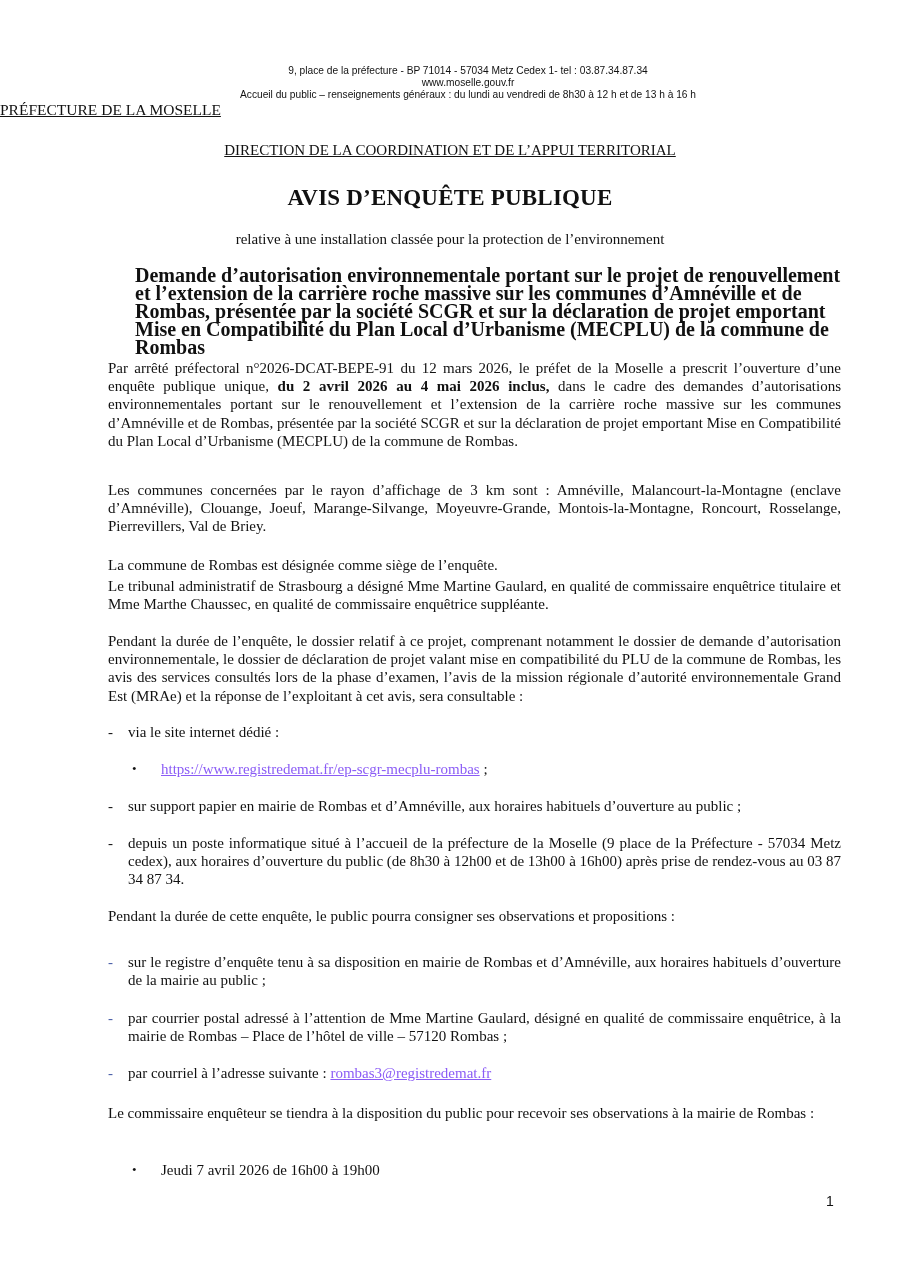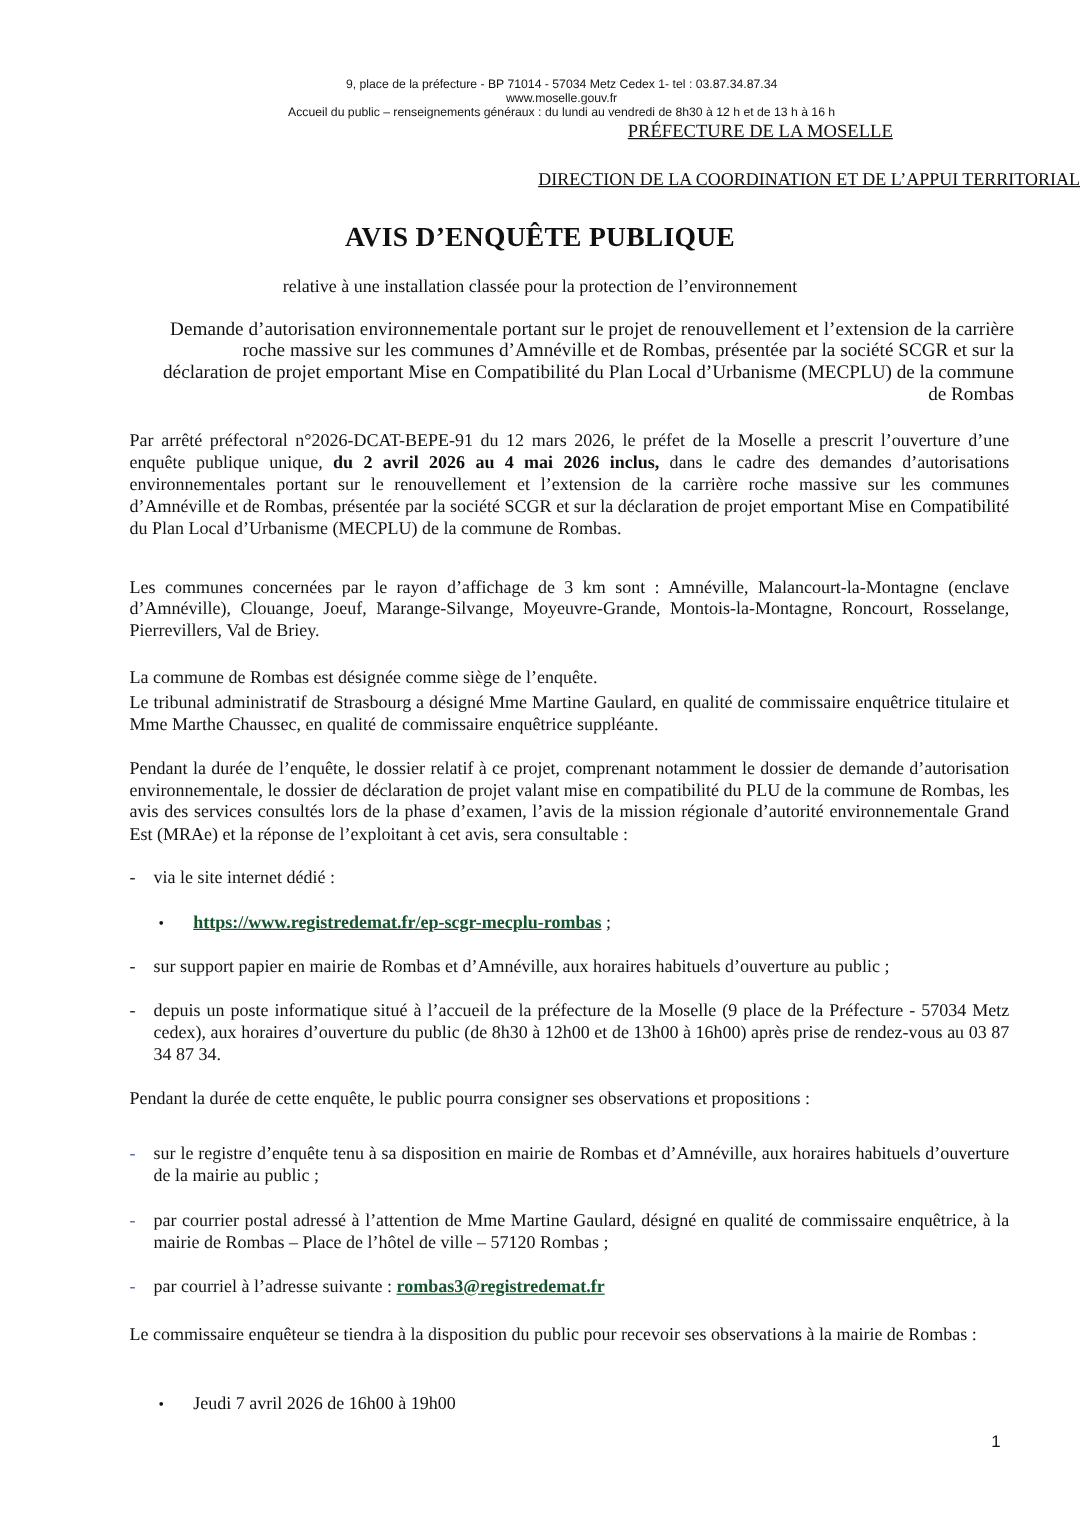--- a/index.html
+++ b/index.html
@@ -2,39 +2,39 @@
 <html><head>
   <meta charset="utf-8">
   <style>
     html, body { margin: 0; padding: 0; background: #ffffff; }
     body { width: 900px; height: 1274px; position: relative; overflow: hidden; color: #111; }
     .page { position: absolute; left: 0; top: 0; width: 900px; height: 1274px; background: #fff; }
     .sans { font-family: "Liberation Sans", "DejaVu Sans", sans-serif; }
     .serif { font-family: "Liberation Serif", "DejaVu Serif", serif; }
 
     .hdr-line { position: absolute; left: 0; width: 900px; text-align: center; font-size: 10.2px; line-height: 12px; padding-left: 18px; }
-    .prefecture { position: absolute; left: 0; width: 744px; text-align: right; font-size: 15.5px; text-decoration: underline; top: 101px; line-height: 18px; }
-    .direction { position: absolute; left: 0; width: 900px; text-align: right; font-size: 15px; text-decoration: underline; top: 141px; line-height: 18px; }
+    .prefecture { position: absolute; left: 0; width: 744px; text-align: left; font-size: 15.5px; text-decoration: underline; top: 101px; line-height: 18px; }
+    .direction { position: absolute; left: 0; width: 900px; text-align: center; font-size: 15px; text-decoration: underline; top: 141px; line-height: 18px; }
     .title { position: absolute; left: 0; width: 900px; text-align: center; font-size: 23px; font-weight: bold; top: 184px; line-height: 28px; letter-spacing: 0.2px; }
     .subtitle { position: absolute; left: 0; width: 900px; text-align: center; font-size: 15px; top: 230px; line-height: 18px; }
-    .object { position: absolute; left: 135px; width: 710px; text-align: right; font-size: 16px; font-weight: normal; top: 266px; line-height: 18px; }
+    .object { position: absolute; left: 135px; width: 710px; text-align: left; font-size: 20px; font-weight: bold; top: 266px; line-height: 18px; }
 
     .para { position: absolute; left: 108px; width: 733px; font-size: 15px; line-height: 18.2px; text-align: justify; }
     .para b { font-weight: bold; }
 
     .dash-item { position: absolute; left: 108px; width: 733px; font-size: 15px; line-height: 18.2px; }
     .dash-item .mk { position: absolute; left: 0; top: 0; width: 12px; }
     .dash-item .mk.blue { color: #4a5ea8; }
     .dash-item .tx { display: block; margin-left: 20px; text-align: justify; }
 
     .bullet-item { position: absolute; left: 132px; width: 700px; font-size: 15px; line-height: 18.2px; }
     .bullet-item .dot { position: absolute; left: 0; top: 0; font-size: 13px; }
     .bullet-item .tx { display: block; margin-left: 29px; }
 
-    a.lnk { color: #14532d; text-decoration: underline; font-weight: bold; }
+    a.lnk { color: #8b5cf6; text-decoration: underline; }
     .pageno { position: absolute; left: 826px; top: 1193px; font-size: 14px; }
   </style>
 </head>
 <body>
 
 <div class="page">
 
   <div class="hdr-line sans" style="top:65px;">9, place de la préfecture - BP 71014 - 57034 Metz Cedex 1- tel : 03.87.34.87.34</div>
   <div class="hdr-line sans" style="top:77px;">www.moselle.gouv.fr</div>
   <div class="hdr-line sans" style="top:89px;">Accueil du public – renseignements généraux : du lundi au vendredi de 8h30 à 12 h  et de 13 h à 16 h</div>

